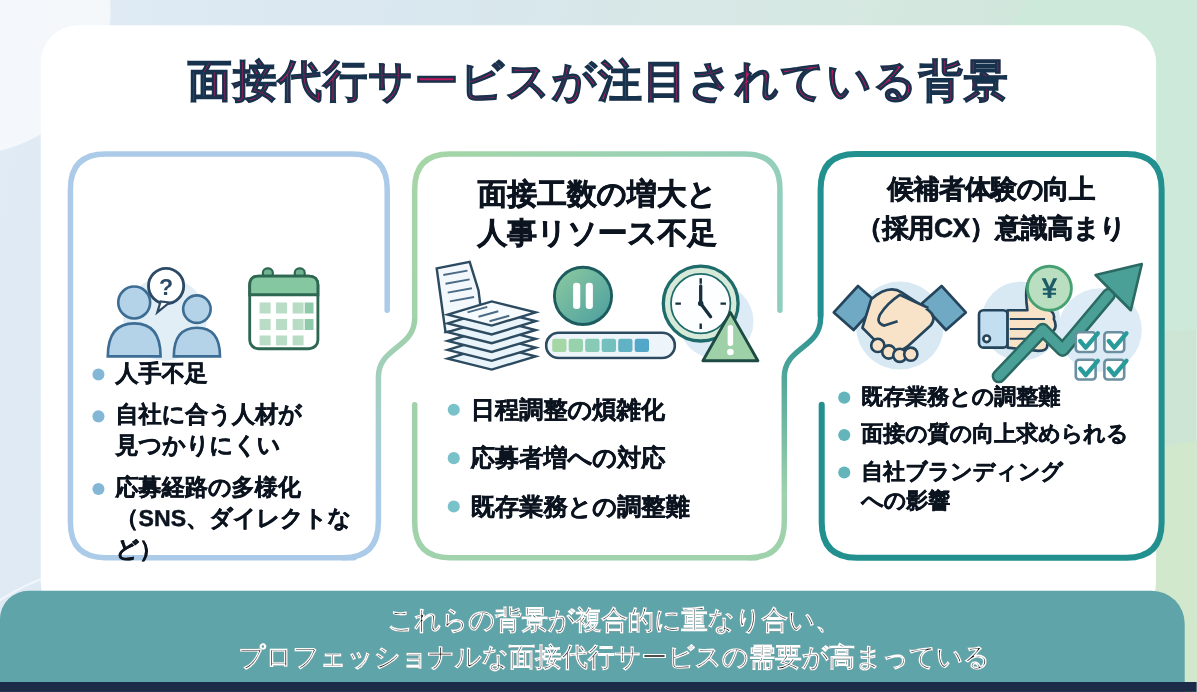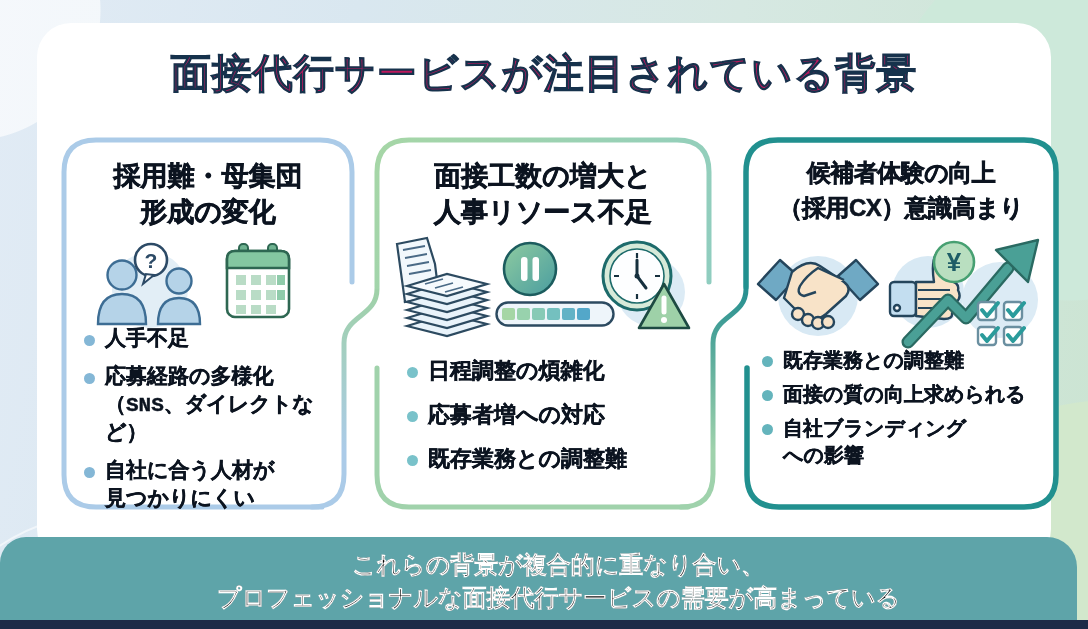--- a/index.html
+++ b/index.html
@@ -20,21 +20,21 @@
     -webkit-text-stroke:1px #16324c;}
   
   .card{position:absolute;z-index:3;}
   .card-1{left:64px;top:140px;width:288px;height:367px;}
   .card-2{left:377px;top:140px;width:332px;height:367px;}
   .card-3{left:746px;top:140px;width:310px;height:367px;}
   .card h2{margin:0;position:absolute;left:0;right:0;text-align:center;
     font-weight:900;color:#0c1420;-webkit-text-stroke:.6px #0c1420;}
   .card-1 h2,.card-2 h2{top:18px;font-size:27px;line-height:36px;}
   .card-3 h2{top:15px;font-size:24px;line-height:35px;letter-spacing:-.5px;}
-  .bullets{position:absolute;font-family:Liberation Mono, monospace;}
+  .bullets{position:absolute;}
   .bullet{display:flex;margin-bottom:10px;}
   .dot{flex:0 0 auto;width:11px;height:11px;border-radius:50%;margin:9px 10px 0 0;}
   .bl{font-weight:900;color:#0c1420;-webkit-text-stroke:.4px #0c1420;}
   .card-1 .bullets{left:20px;top:186px;width:262px;}
   .card-1 .bl{font-size:21px;line-height:28px;}
   .card-1 .dot{background:#84b7d6;}
   .card-2 .bullets{left:30px;top:218px;width:292px;}
   .card-2 .bullet{margin-bottom:15px;}
   .card-2 .bl{font-size:22px;line-height:29px;}
   .card-2 .dot{background:#79c2ca;}
@@ -88,21 +88,20 @@
   <path d="M 377,289 C 377,317 344,315 344,343 L 344,474 Q 344,507 312,507" fill="none" stroke="url(#g12)" stroke-width="5" stroke-linecap="round"></path>
 
   <path d="M 377,287 L 377,172 Q 377,140 409,140 L 677,140 Q 709,140 709,172 L 709,282" fill="none" stroke="url(#g2)" stroke-width="5" stroke-linecap="round"></path>
   <path d="M 377,368 L 377,475 Q 377,507 409,507 L 688,507" fill="none" stroke="#a0d2ab" stroke-width="5" stroke-linecap="round"></path>
   <path d="M 746,289 C 746,317 713,315 713,343 L 713,474 Q 713,507 681,507" fill="none" stroke="url(#g23)" stroke-width="5" stroke-linecap="round"></path>
 
   <path d="M 746,287 L 746,172 Q 746,140 778,140 L 1024,140 Q 1056,140 1056,172 L 1056,475 Q 1056,507 1024,507 L 779,507 Q 747,507 747,475 L 747,368" fill="none" stroke="#21908f" stroke-width="5.5" stroke-linecap="round"></path>
 </svg>
 
 <div class="card card-1">
-  <h2><span>採用難・母集団</span><br><span>形成の変化</span></h2>
 
   <svg class="ic" style="left:26px;top:94px" width="120" height="98" viewBox="0 0 120 98">
     <circle cx="60" cy="56" r="38" fill="#e2eef6"></circle>
     <path d="M68,90 Q68,64 89,64 Q110,64 110,90 Z" fill="#b5d3e8" stroke="#3d6d94" stroke-width="2.4"></path>
     <circle cx="89" cy="47" r="12.5" fill="#b5d3e8" stroke="#3d6d94" stroke-width="2.4"></circle>
     <path d="M8,90 Q8,60 32,60 Q56,60 56,90 Z" fill="#b5d3e8" stroke="#3d6d94" stroke-width="2.4"></path>
     <circle cx="32" cy="41" r="14.5" fill="#b5d3e8" stroke="#3d6d94" stroke-width="2.4"></circle>
     <circle cx="61" cy="26" r="16" fill="#ffffff" stroke="#2c4a66" stroke-width="2.6"></circle>
     <path d="M56,40 L53,50 L64,41 Z" fill="#ffffff" stroke="#2c4a66" stroke-width="2"></path>
     <text x="61" y="34" text-anchor="middle" font-size="21" font-weight="bold" fill="#2c4a66">?</text>
@@ -128,25 +127,25 @@
       <rect x="53" y="48" width="8" height="10" fill="#8fcbaa"></rect>
   </svg>
 
   <div class="bullets">
     <div class="bullet">
         <span class="dot"></span>
         <div class="bl">人手不足</div>
       </div>
     <div class="bullet">
         <span class="dot"></span>
+        <div class="bl"><span>自社に合う人材が</span><br><span>見つかりにくい</span></div>
+      </div>
+    <div class="bullet">
+        <span class="dot"></span>
         <div class="bl"><span>応募経路の多様化</span><br><span>（SNS、ダイレクトなど）</span></div>
-      </div>
-    <div class="bullet">
-        <span class="dot"></span>
-        <div class="bl"><span>自社に合う人材が</span><br><span>見つかりにくい</span></div>
       </div>
   </div>
 </div>
 
 <div class="card card-2">
   <h2><span>面接工数の増大と</span><br><span>人事リソース不足</span></h2>
 
   <svg class="ic" style="left:14px;top:94px" width="104" height="112" viewBox="0 0 104 112">
     <g stroke="#2c4a60" stroke-width="2.2" fill="#f2f8fc">
       <path d="M6,10 L36,4 L44,30 L48,62 L14,68 Z"></path>

